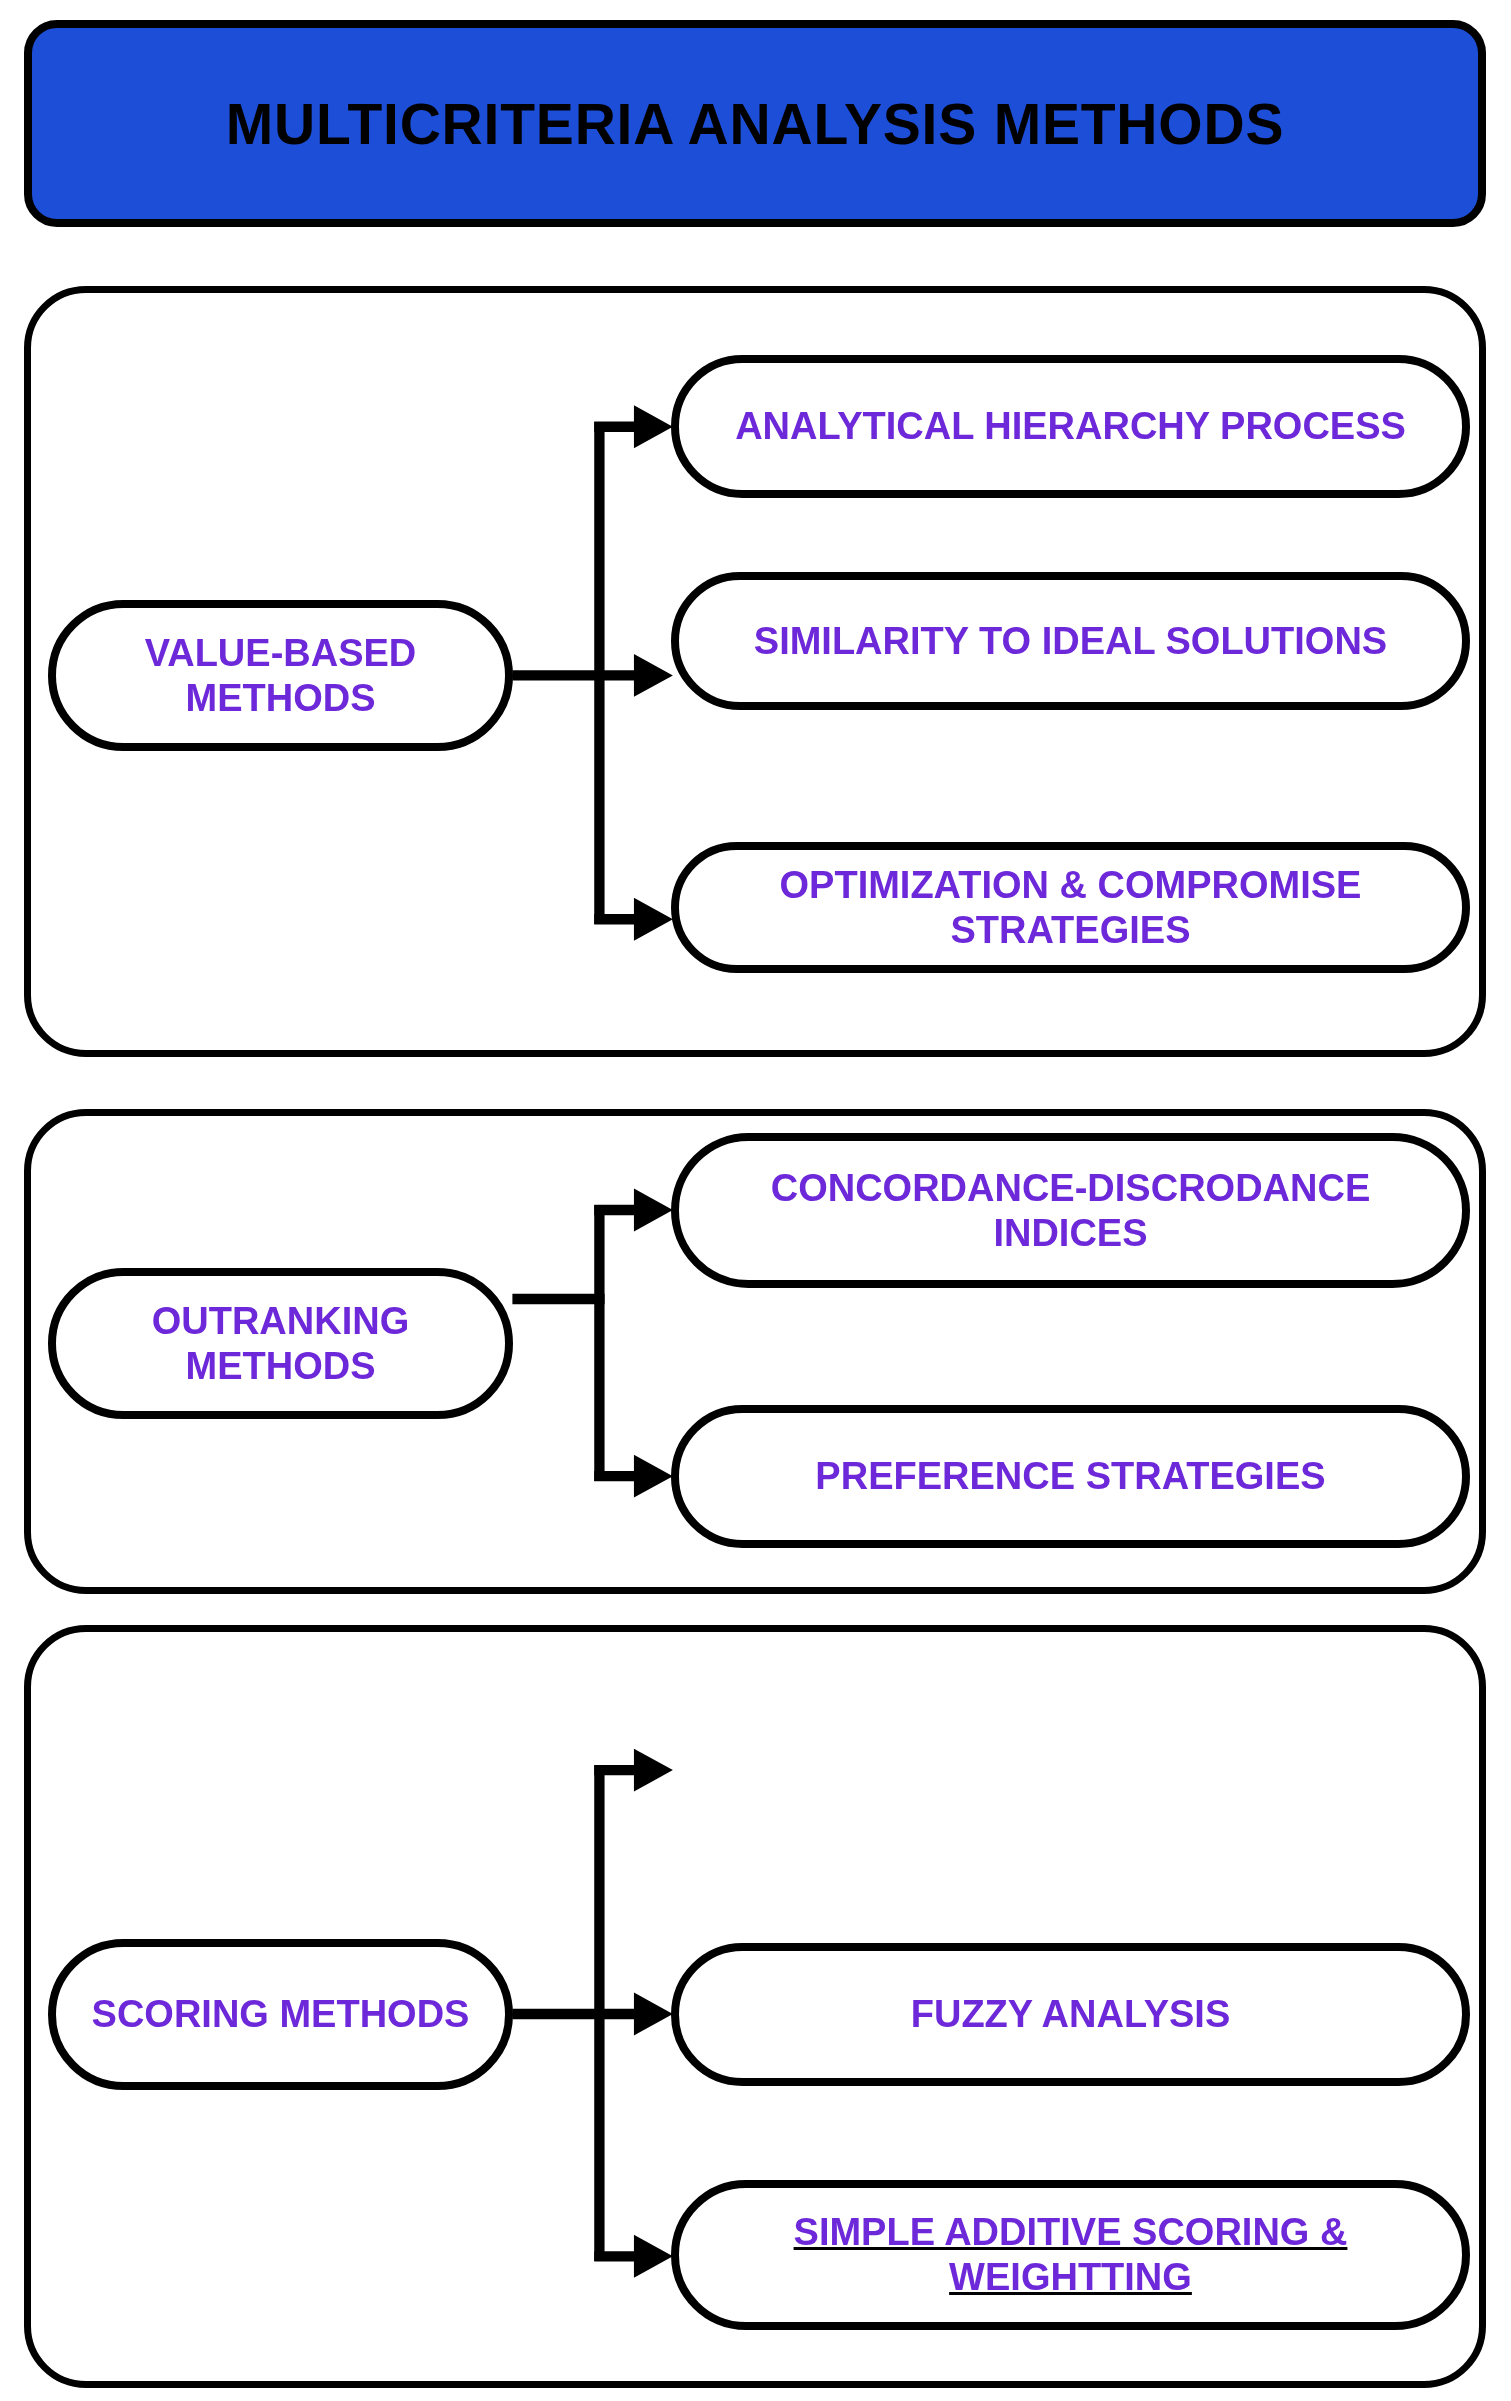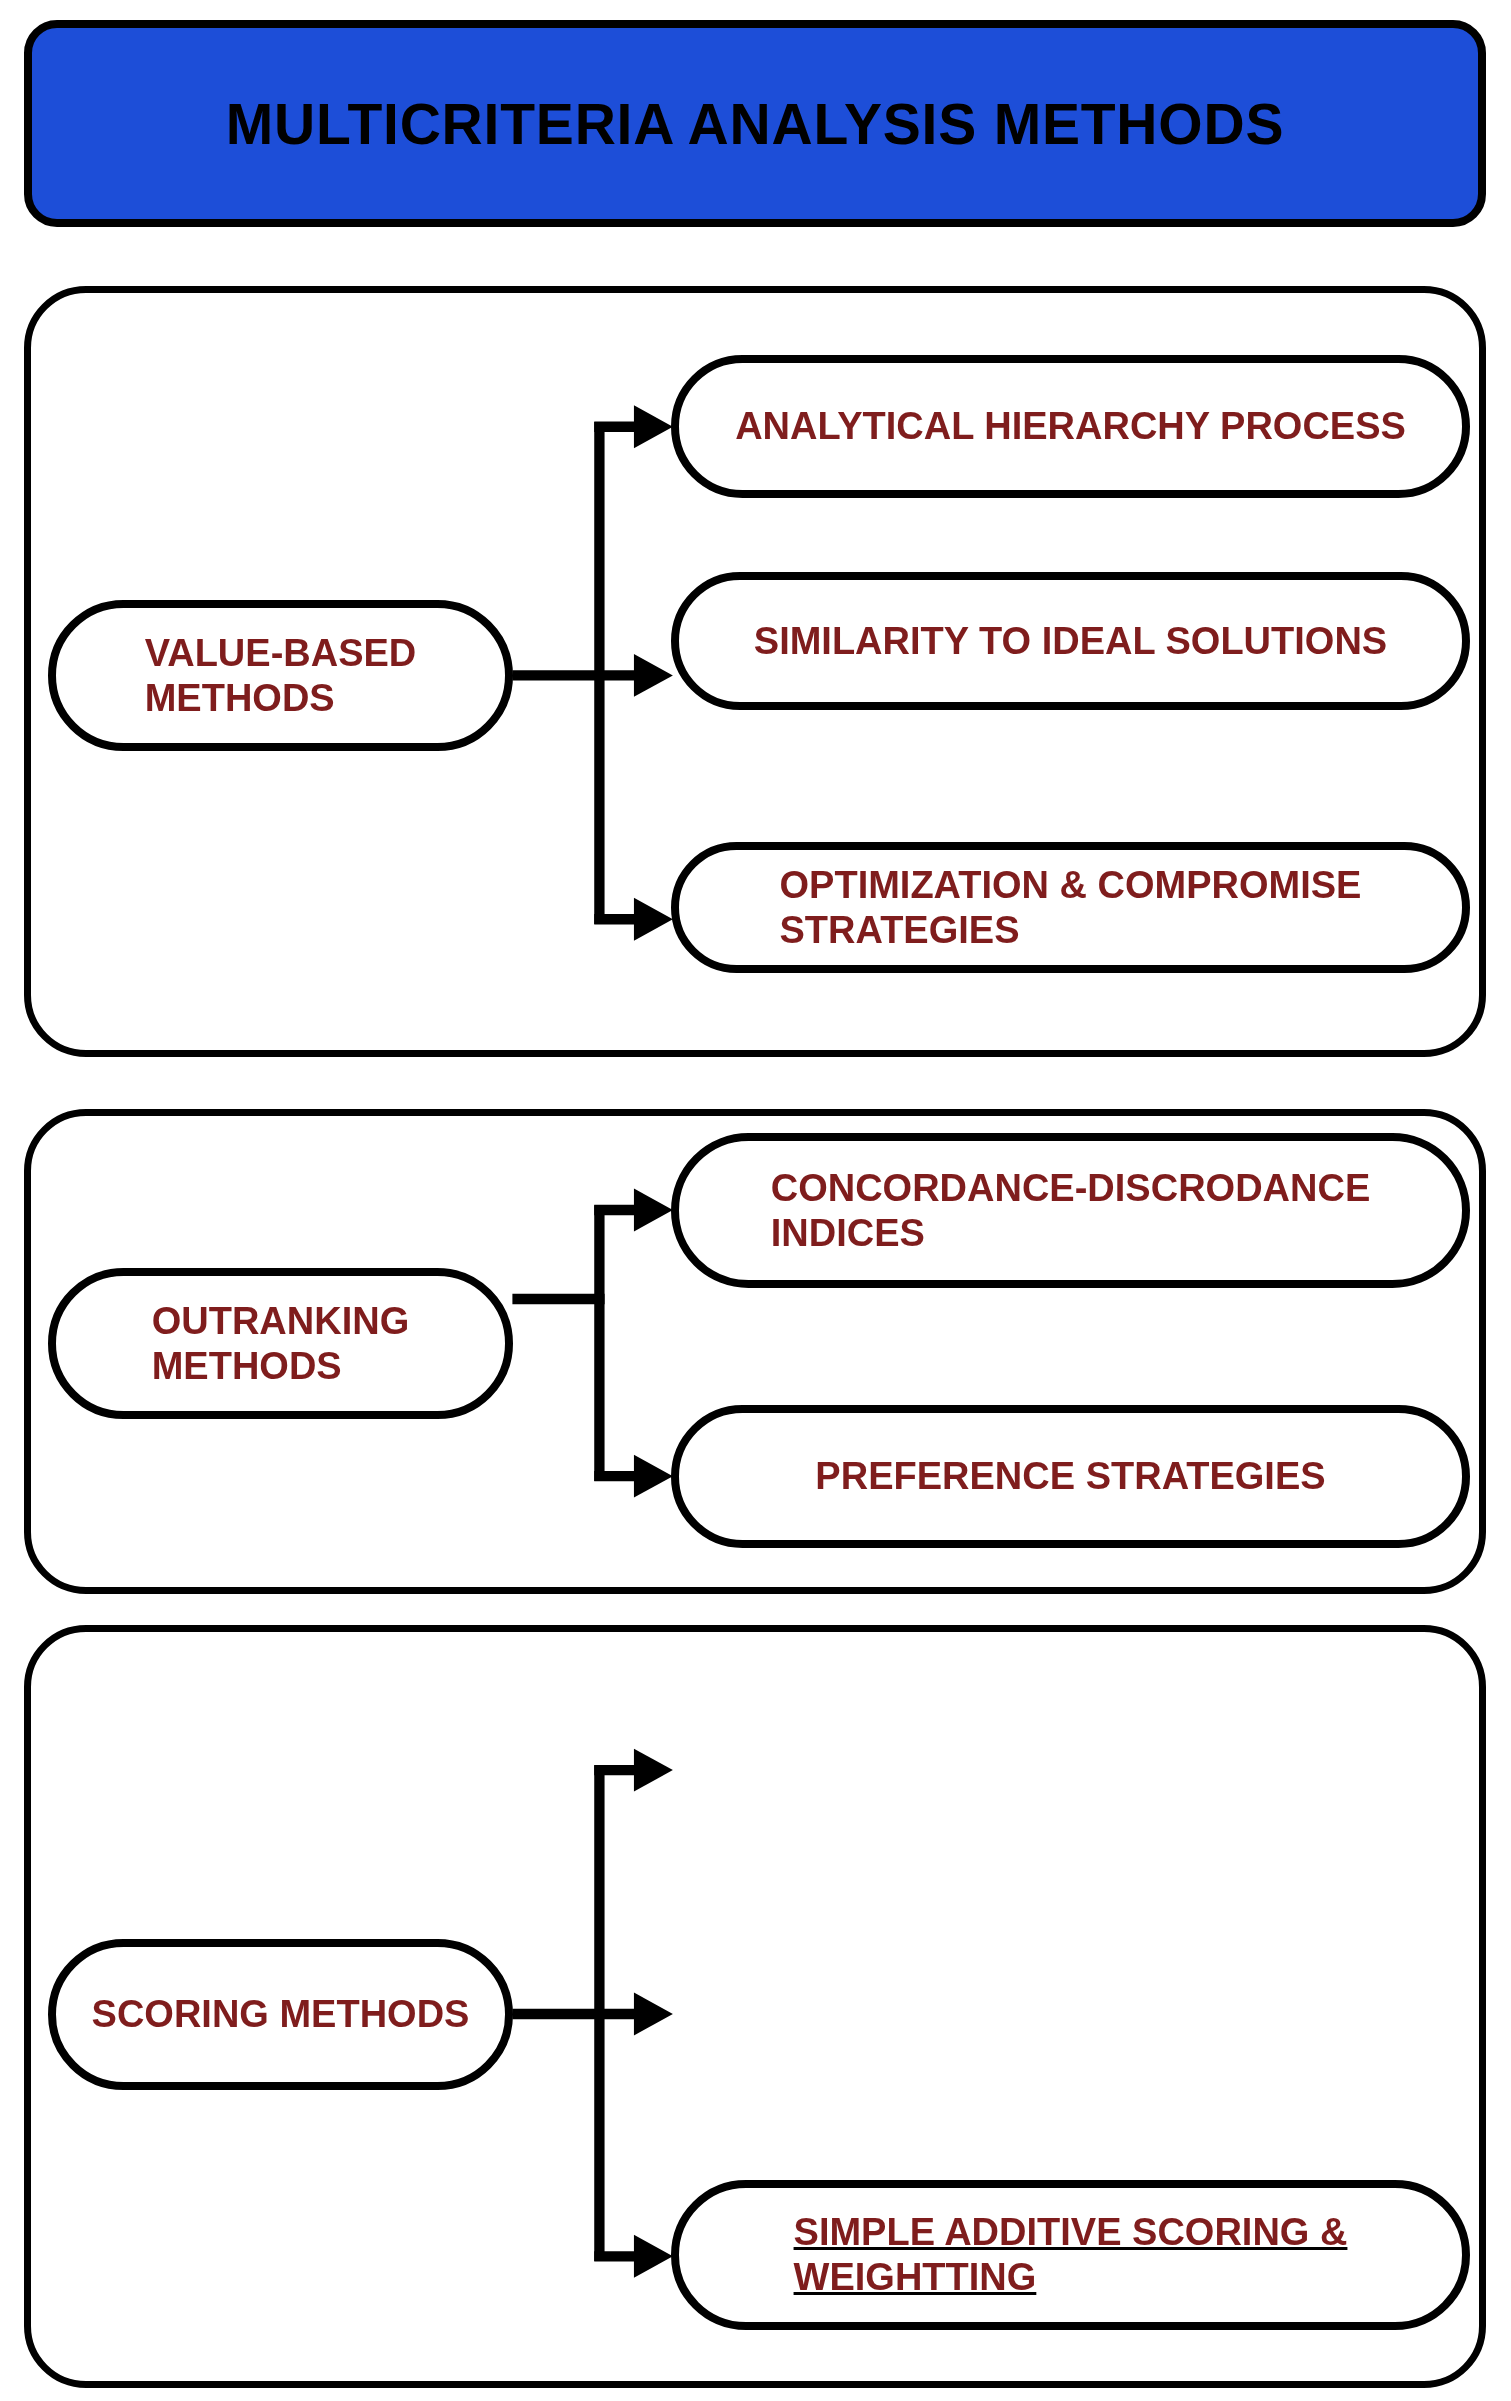--- a/index.html
+++ b/index.html
@@ -72,22 +72,22 @@
     background: #ffffff;
     display: flex;
     align-items: center;
     justify-content: center;
     z-index: 3;
   }
   .pill span {
     font-size: 38px;
     font-weight: 700;
     line-height: 1.18;
-    color: #7f1d1d;
-    text-align: left;
+    color: #6d28d9;
+    text-align: center;
     white-space: pre-line;
     letter-spacing: 0px;
   }
 
   .parent { left: 48px; width: 465px; height: 151px; }
   .p1 { top: 600px; }
   .p2 { top: 1224px; margin-top: 44px; }
   .p3 { top: 1939px; }
 
   .child { left: 671px; width: 799px; }
@@ -162,19 +162,22 @@
     <span>CONCORDANCE-DISCRODANCE
 INDICES</span>
   </div>
   <div class="pill child n-pref">
     <span>PREFERENCE STRATEGIES</span>
   </div>
 
   <div class="pill parent p3">
     <span>SCORING METHODS</span>
   </div>
+  <div class="pill child n-fuzzy">
+    <span>FUZZY ANALYSIS</span>
+  </div>
   <div class="pill child n-saw">
     <span>SIMPLE ADDITIVE SCORING &amp;
 WEIGHTTING</span>
   </div>
 
 </div>
 
 
 </body></html>

